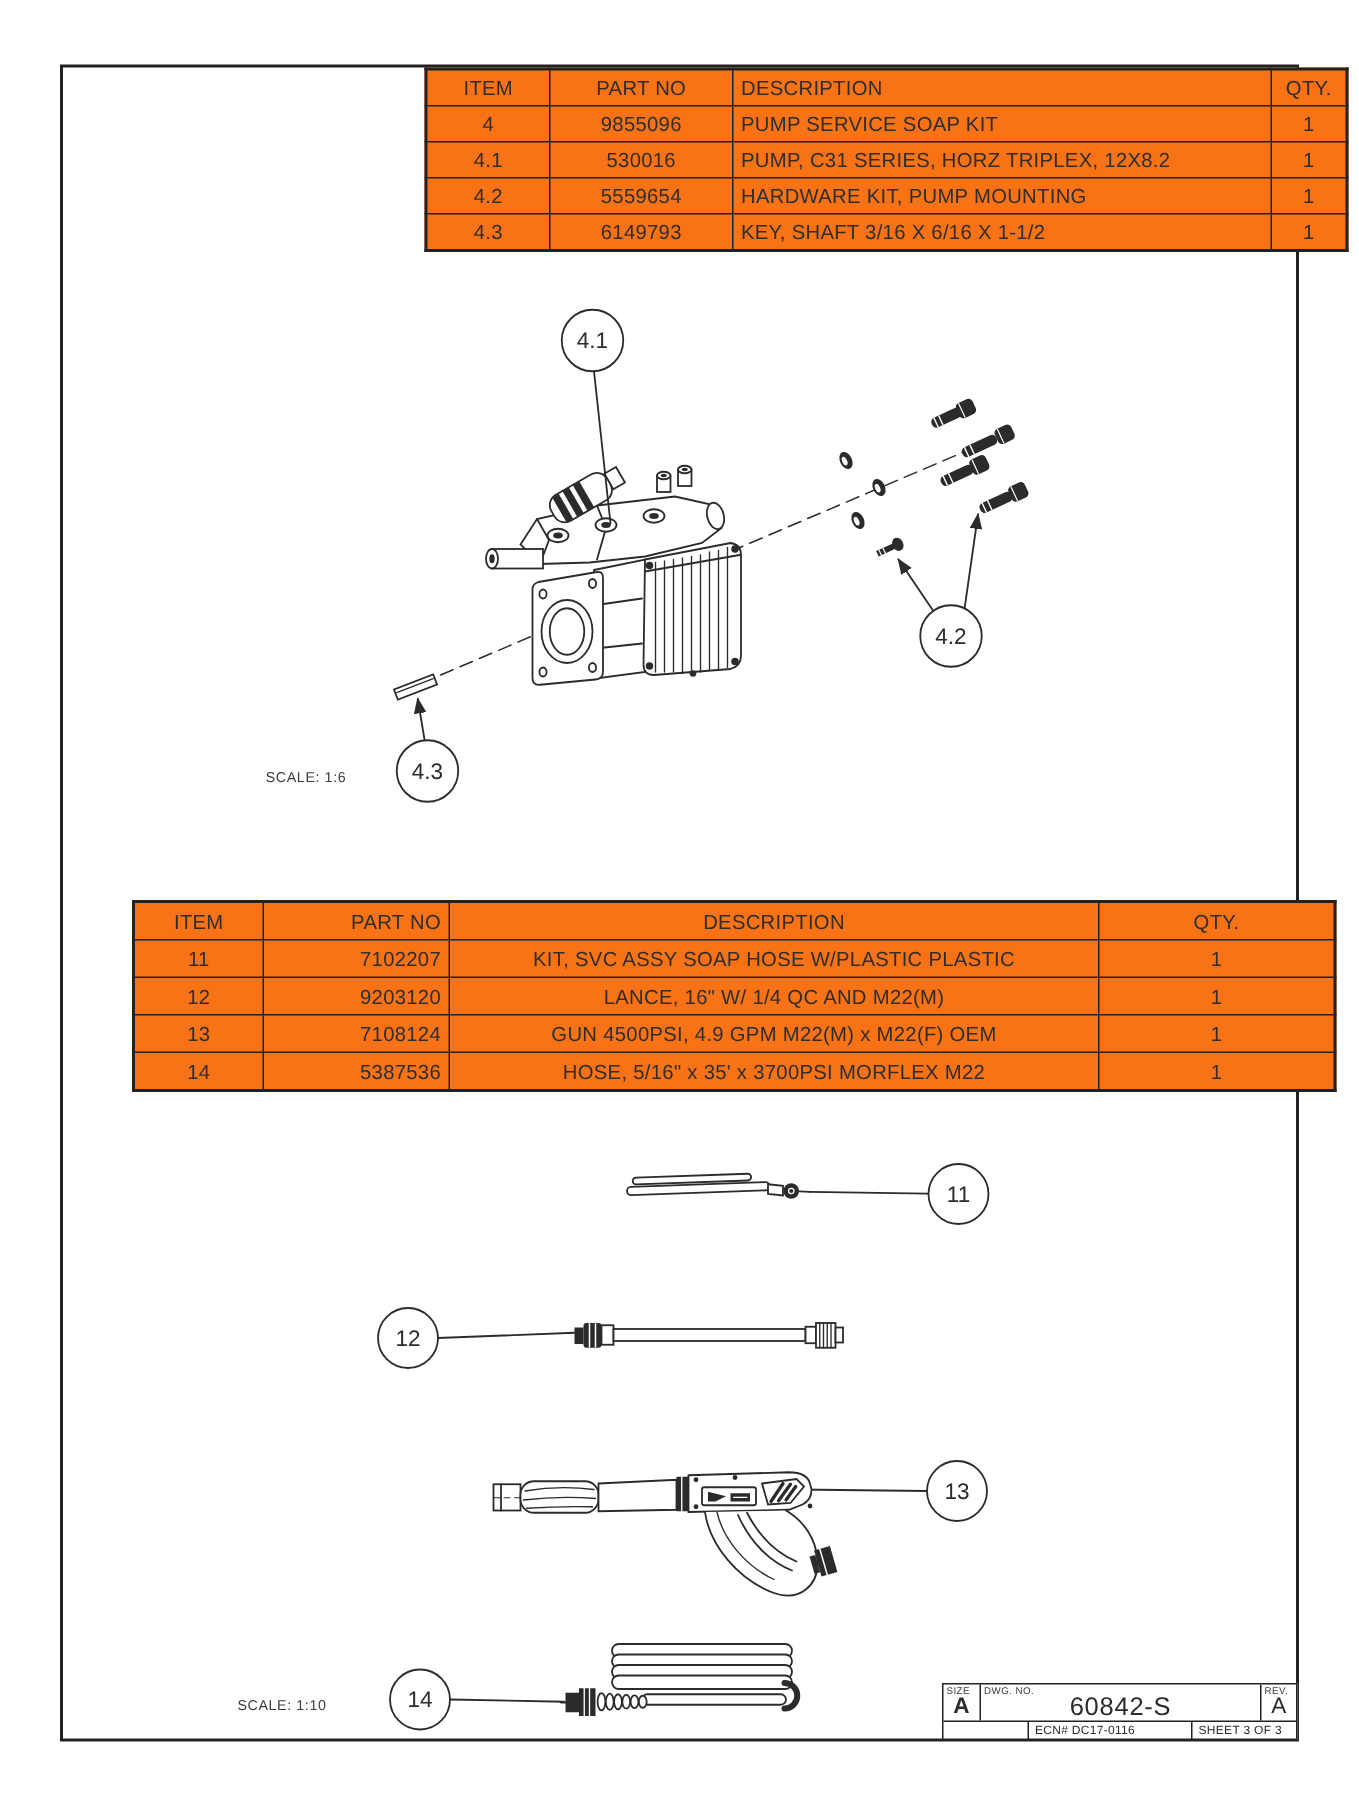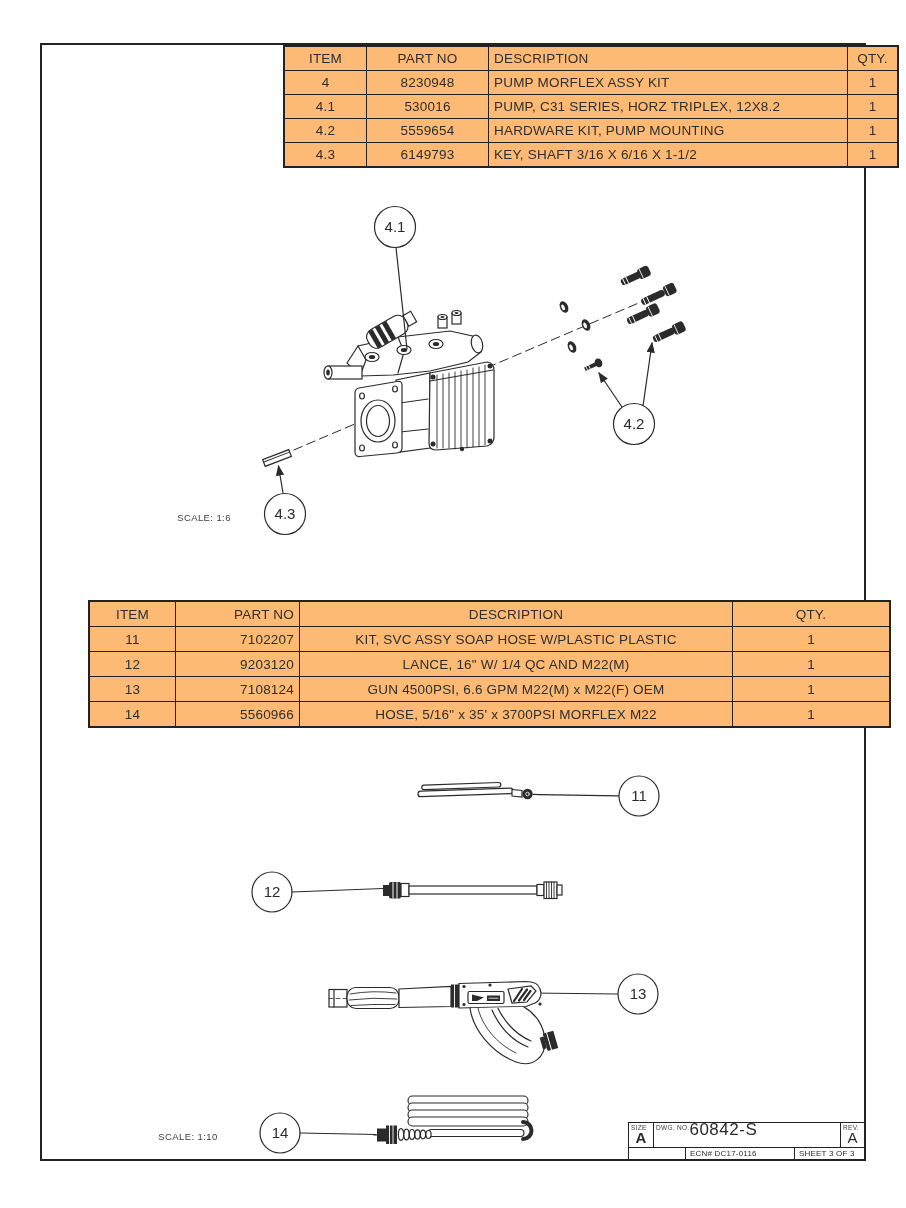--- a/index.html
+++ b/index.html
@@ -2,21 +2,21 @@
 <html><head>
 <meta charset="utf-8">
 <style>
   html,body{margin:0;padding:0;background:#fff;}
   #sheet{position:relative;width:906px;height:1208px;background:#ffffff;overflow:hidden;
          font-family:"Liberation Sans","DejaVu Sans",sans-serif;color:#2b2b2b;}
   .sheet-border{position:absolute;left:40px;top:43px;width:826px;height:1118px;
                 border:2px solid #222;box-sizing:border-box;}
   
   table.parts-table{position:absolute;border-collapse:collapse;table-layout:fixed;
-                    background:#fdba74;border:2px solid #222;}
+                    background:#f97316;border:2px solid #222;}
   .parts-table th,.parts-table td{border:1.5px solid #222;padding:0 3px;height:23px;
                     font-size:13.5px;font-weight:400;letter-spacing:.2px;white-space:nowrap;
                     overflow:hidden;text-align:center;color:#2e2e2e;}
   #pump-table{left:283px;top:45px;width:583px;}
   #pump-table .col-item{width:75px;} #pump-table .col-part{width:115px;}
   #pump-table .col-desc{width:350px;} #pump-table .col-qty{width:43px;}
   #pump-table .al{text-align:left;padding-left:5px;}
   #acc-table{left:88px;top:600px;width:770px;}
   #acc-table th,#acc-table td{height:24px;}
   #acc-table .col-item{width:79px;} #acc-table .col-part{width:115px;}
@@ -28,21 +28,21 @@
                  font-family:"Liberation Sans","DejaVu Sans",sans-serif;}
   .note-text{fill:#3d3d3d;stroke:none;font-size:9.5px;letter-spacing:.4px;text-anchor:middle;
              font-family:"Liberation Sans","DejaVu Sans",sans-serif;}
   
   .title-block{position:absolute;left:628px;top:1122px;width:237px;height:38px;background:#fff;
                border:1.5px solid #222;box-sizing:border-box;font-size:8px;}
   .tb-row1{display:flex;height:25px;border-bottom:1.5px solid #222;box-sizing:border-box;}
   .tb-row2{display:flex;height:11.5px;box-sizing:border-box;}
   .tb-cell{box-sizing:border-box;overflow:hidden;}
   .tb-size{width:25px;border-right:1.5px solid #222;display:flex;flex-direction:column;align-items:center;}
-  .tb-dwg{flex:1;border-right:1.5px solid #222;display:flex;flex-direction:row;}
+  .tb-dwg{flex:1;border-right:1.5px solid #222;display:flex;flex-direction:column;}
   .tb-rev{width:23px;display:flex;flex-direction:column;align-items:center;}
   .tb-label{font-size:6.5px;letter-spacing:.3px;color:#3a3a3a;align-self:flex-start;padding:1px 0 0 2px;}
   .tb-size .tb-label,.tb-rev .tb-label{padding-left:2px;}
   .tb-big{font-size:15px;line-height:13px;}
   .tb-size .tb-big{font-weight:700;}
   .tb-dwg-no{font-size:17px;line-height:14px;text-align:center;letter-spacing:.5px;}
   .tb-empty{width:57px;border-right:1.5px solid #222;}
   .tb-ecn{width:109px;border-right:1.5px solid #222;padding:1px 0 0 4px;letter-spacing:.2px;}
   .tb-sheet{flex:1;padding:1px 0 0 4px;letter-spacing:.2px;}
 </style>
@@ -57,22 +57,22 @@
       <tr>
         <th class="col-item">ITEM</th>
         <th class="col-part">PART NO</th>
         <th class="col-desc al">DESCRIPTION</th>
         <th class="col-qty">QTY.</th>
       </tr>
     </thead>
     <tbody>
       <tr>
         <td>4</td>
-        <td>8230948</td>
-        <td class="al">PUMP MORFLEX ASSY KIT</td>
+        <td>9855096</td>
+        <td class="al">PUMP SERVICE SOAP KIT</td>
         <td>1</td>
       </tr>
       <tr>
         <td>4.1</td>
         <td>530016</td>
         <td class="al">PUMP, C31 SERIES, HORZ TRIPLEX, 12X8.2</td>
         <td>1</td>
       </tr>
       <tr>
         <td>4.2</td>
@@ -107,26 +107,26 @@
       </tr>
       <tr>
         <td>12</td>
         <td class="ar">9203120</td>
         <td>LANCE, 16" W/ 1/4 QC AND M22(M)</td>
         <td>1</td>
       </tr>
       <tr>
         <td>13</td>
         <td class="ar">7108124</td>
-        <td>GUN 4500PSI, 6.6 GPM M22(M) x M22(F) OEM</td>
+        <td>GUN 4500PSI, 4.9 GPM M22(M) x M22(F) OEM</td>
         <td>1</td>
       </tr>
       <tr>
         <td>14</td>
-        <td class="ar">5560966</td>
+        <td class="ar">5387536</td>
         <td>HOSE, 5/16" x 35' x 3700PSI MORFLEX M22</td>
         <td>1</td>
       </tr>
     </tbody>
   </table>
 
   <svg id="drawing" width="906" height="1208" viewBox="0 0 906 1208" stroke="#2b2b2b" fill="none" stroke-width="1.2" stroke-linecap="round">
     <defs>
       <marker id="arrow" markerWidth="9" markerHeight="7" refX="8" refY="3.5" orient="auto">
         <path d="M0,0 L9,3.5 L0,7 Z" fill="#2b2b2b" stroke="none"></path>

